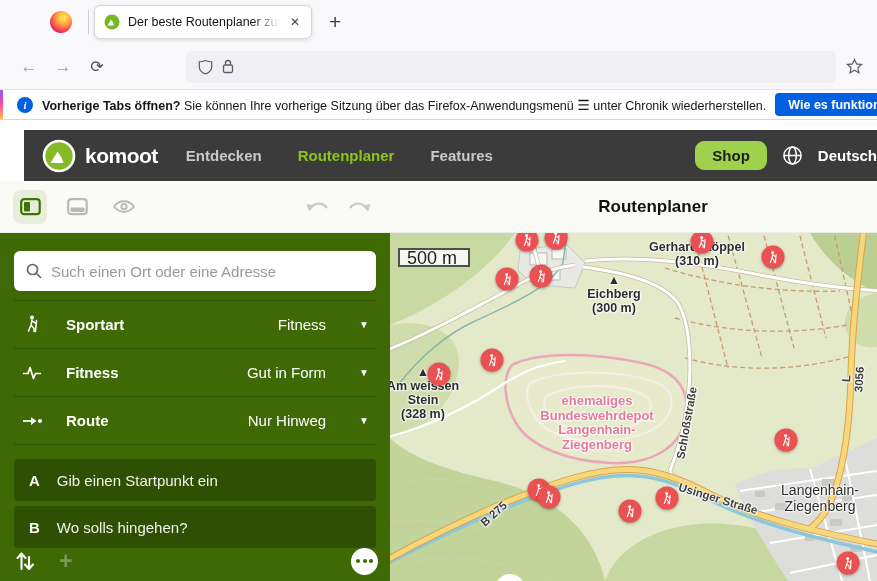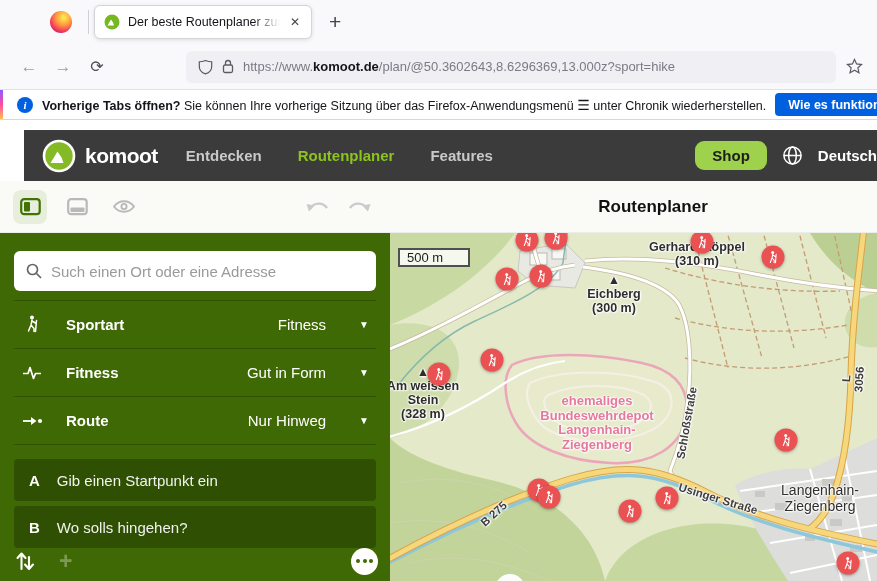--- a/index.html
+++ b/index.html
@@ -92,21 +92,21 @@
     align-items:center; gap:24px; }
   .plus-btn { font-size:23px; font-weight:bold; color:rgba(255,255,255,.32); line-height:20px; }
   .more-btn { margin-left:auto; width:27px; height:27px; border-radius:50%; background:#fff;
     display:flex; align-items:center; justify-content:center; gap:2.5px; }
   .more-btn i { width:4px; height:4px; border-radius:50%; background:#3f6904; }
 
   
   .map { flex:1; position:relative; background:#e4e9ca; overflow:hidden; }
   .basemap { position:absolute; left:0; top:0; }
   .scalebar { position:absolute; left:8px; top:15px; width:72px; height:19px;
-    background:rgba(255,255,255,.82); border:2px solid #4f4f4f; font-size:13px; color:#1d1d1d;
+    background:rgba(255,255,255,.82); border:2px solid #4f4f4f; font-size:18px; color:#1d1d1d;
     padding-left:7px; line-height:16px; }
   .maplabel { position:absolute; transform:translate(-50%,-50%); white-space:pre-line;
     text-align:center; line-height:1.12;
     text-shadow:0 0 2px #fff, 0 0 2px #fff, 0 0 3px #fff, 1px 1px 2px #fff; }
   .maplabel.peak { font-size:12.5px; font-weight:bold; color:#2d2d2d; }
   .maplabel.pink { font-size:13px; font-weight:bold; color:#e5799c; }
   .maplabel.town { font-size:14px; color:#2e2e2e; }
   .maplabel.street { font-size:11.5px; color:#3e3e3e; font-weight:bold; }
   .marker { position:absolute; width:23px; height:23px; border-radius:50%; background:#ea5153;
     box-shadow:0 1px 3px rgba(0,0,0,.35); display:flex; align-items:center; justify-content:center;
@@ -136,21 +136,20 @@
     <span class="nav-btn nav-fwd">→</span>
     <span class="nav-btn nav-reload">⟳</span>
     <div class="urlfield">
       <svg width="15" height="16" viewBox="0 0 16 17">
         <path d="M8 1.5 C10 2.4 12.7 2.9 14.6 2.9 V8.2 C14.6 12 11.8 14.6 8 15.8 C4.2 14.6 1.4 12 1.4 8.2 V2.9 C3.3 2.9 6 2.4 8 1.5 Z" fill="none" stroke="#5b5b66" stroke-width="1.3"></path>
       </svg>
       <svg width="12" height="15" viewBox="0 0 12 15">
         <rect x="1.5" y="6" width="9" height="7.5" rx="1.5" fill="none" stroke="#5b5b66" stroke-width="1.3"></rect>
         <path d="M3.5 6 V4 a2.5 2.5 0 0 1 5 0 V6" fill="none" stroke="#5b5b66" stroke-width="1.3"></path>
       </svg>
-      <span class="url-text"><span>https://www.</span><b>komoot.de</b><span>/plan/@50.3602643,8.6296369,13.000z?sport=hike</span></span>
     </div>
     <svg class="star-btn" width="17" height="17" viewBox="0 0 18 18">
       <path d="M9 1.5 L11.2 6.3 L16.5 6.9 L12.6 10.4 L13.7 15.6 L9 13 L4.3 15.6 L5.4 10.4 L1.5 6.9 L6.8 6.3 Z" fill="none" stroke="#5b5b66" stroke-width="1.3"></path>
     </svg>
   </div>
 
   <div class="infobar">
     <span class="info-icon">i</span>
     <span class="infobar-text">
       <span class="lead">Vorherige Tabs öffnen?</span>

